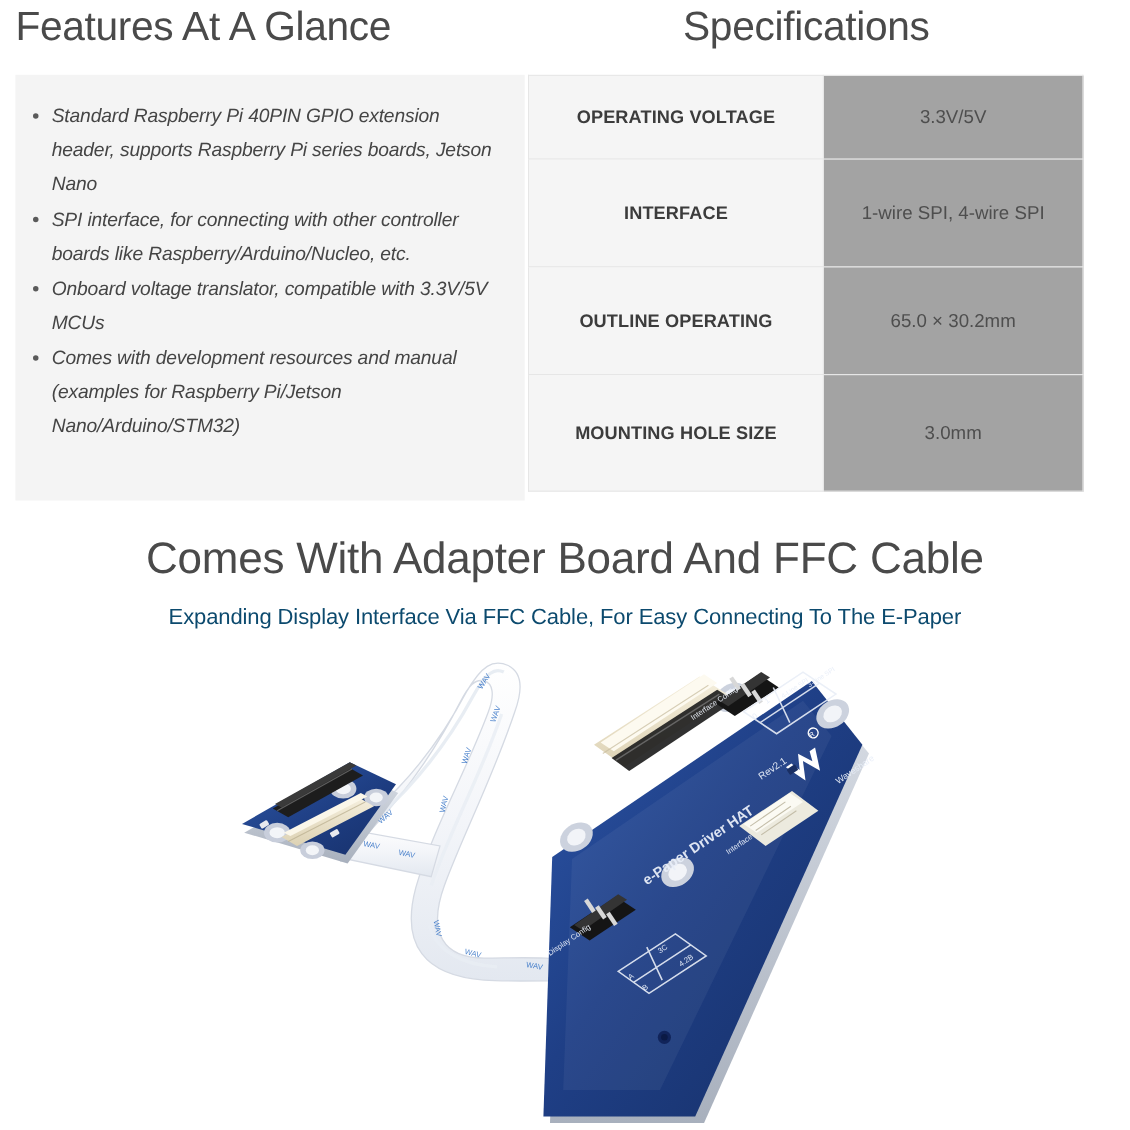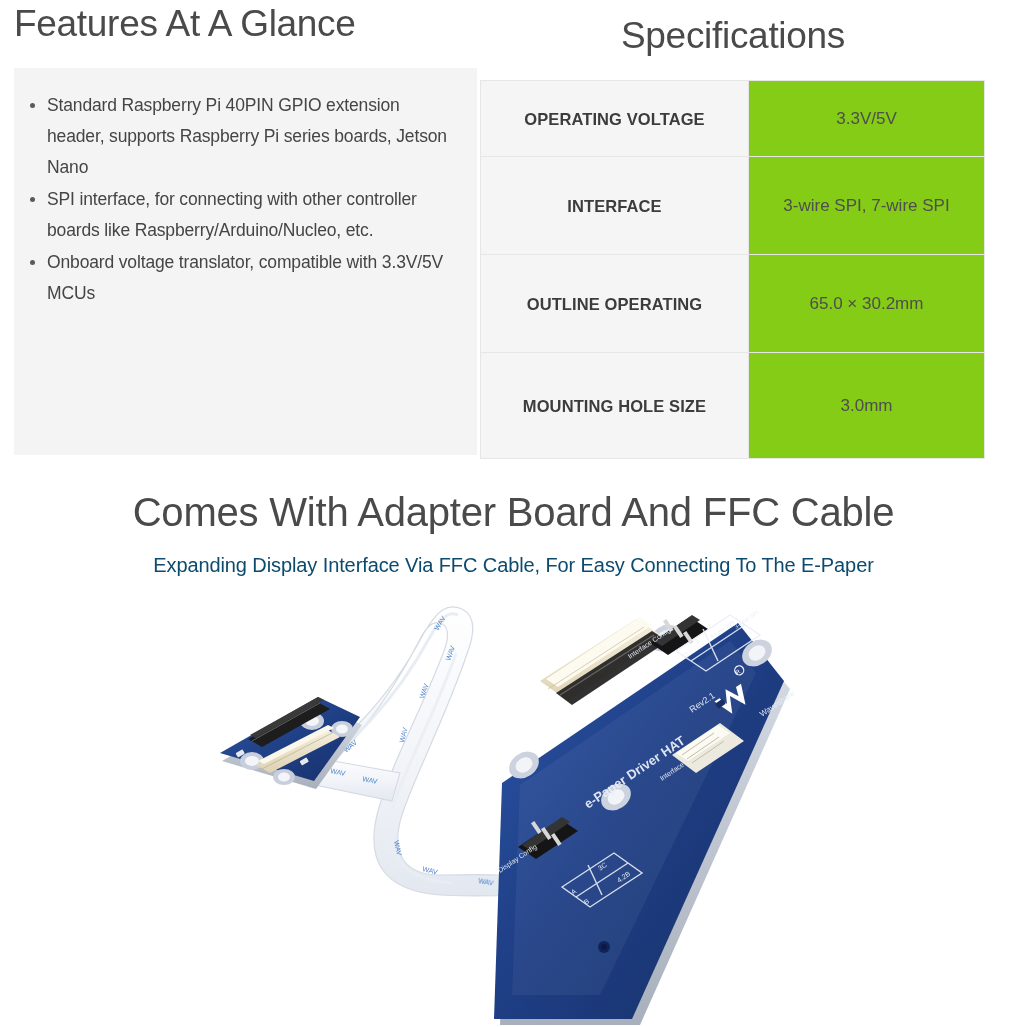--- a/index.html
+++ b/index.html
@@ -21,34 +21,35 @@
     font-size: 37px;
     font-weight: 400;
     color: #4a4a4a;
     letter-spacing: -0.3px;
     line-height: 44px;
     margin: 0;
     padding: 0;
     white-space: nowrap;
   }
   .title-left  { padding-left: 14px; padding-top: 2px; }
-  .title-right { text-align: center; padding-top: 14px; }
+  .title-right { text-align: center; padding-top: 2px; }
 
   
   .features-panel {
     margin: 22px 0 0 14px;
     width: 463px;
     min-height: 387px;
     background: #f4f4f4;
     padding: 22px 20px 22px 6px;
   }
   .features-list {
     list-style: none;
     margin: 0;
     padding: 0;
+    font-style: italic;
   }
   .features-list li {
     position: relative;
     padding-left: 27px;
     color: #454545;
     font-size: 17.5px;
     line-height: 31px;
     margin: 0 0 1px 0;
     letter-spacing: -0.15px;
   }
@@ -79,21 +80,21 @@
     width: 268px;
     background: #f5f5f5;
     color: #3c3c3c;
     font-size: 16.5px;
     font-weight: bold;
     line-height: 26px;
     letter-spacing: 0.1px;
   }
   td.spec-val {
     width: 236px;
-    background: #84cc16;
+    background: #a3a3a3;
     color: #4e4e4e;
     font-size: 17px;
     font-weight: 400;
     line-height: 29px;
   }
   tr.r1 td { height: 76px; text-align: center; }
   tr.r2 td { height: 98px; }
   tr.r3 td { height: 98px; }
   tr.r4 td { height: 106px; }
 
@@ -135,37 +136,38 @@
   <div class="top-row">
 
     <div class="col-left">
       <h2 class="section-title title-left">Features At A Glance</h2>
 
       <div class="features-panel">
         <ul class="features-list">
           <li>Standard Raspberry Pi 40PIN GPIO extension header, supports Raspberry Pi series boards, Jetson Nano</li>
           <li>SPI interface, for connecting with other controller boards like Raspberry/Arduino/Nucleo, etc.</li>
           <li>Onboard voltage translator, compatible with 3.3V/5V MCUs</li>
+          <li>Comes with development resources and manual (examples for Raspberry Pi/Jetson Nano/Arduino/STM32)</li>
         </ul>
       </div>
     </div>
 
     <div class="col-right">
       <h2 class="section-title title-right">Specifications</h2>
 
       <div class="spec-table-wrap">
         <table class="spec">
           <tbody>
             <tr class="r1">
               <td class="spec-key">OPERATING VOLTAGE</td>
               <td class="spec-val">3.3V/5V</td>
             </tr>
             <tr class="r2">
               <td class="spec-key">INTERFACE</td>
-              <td class="spec-val">3-wire SPI, 7-wire SPI</td>
+              <td class="spec-val">1-wire SPI, 4-wire SPI</td>
             </tr>
             <tr class="r3">
               <td class="spec-key">OUTLINE OPERATING</td>
               <td class="spec-val">65.0 × 30.2mm</td>
             </tr>
             <tr class="r4">
               <td class="spec-key">MOUNTING HOLE SIZE</td>
               <td class="spec-val">3.0mm</td>
             </tr>
           </tbody>

